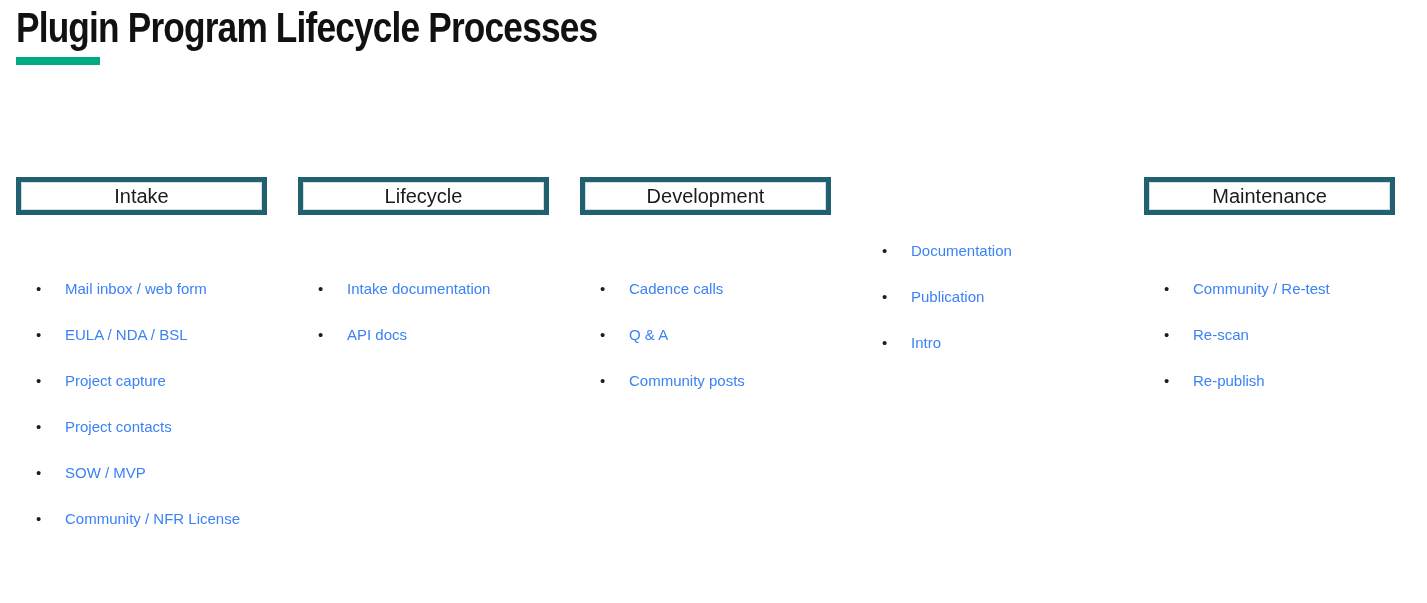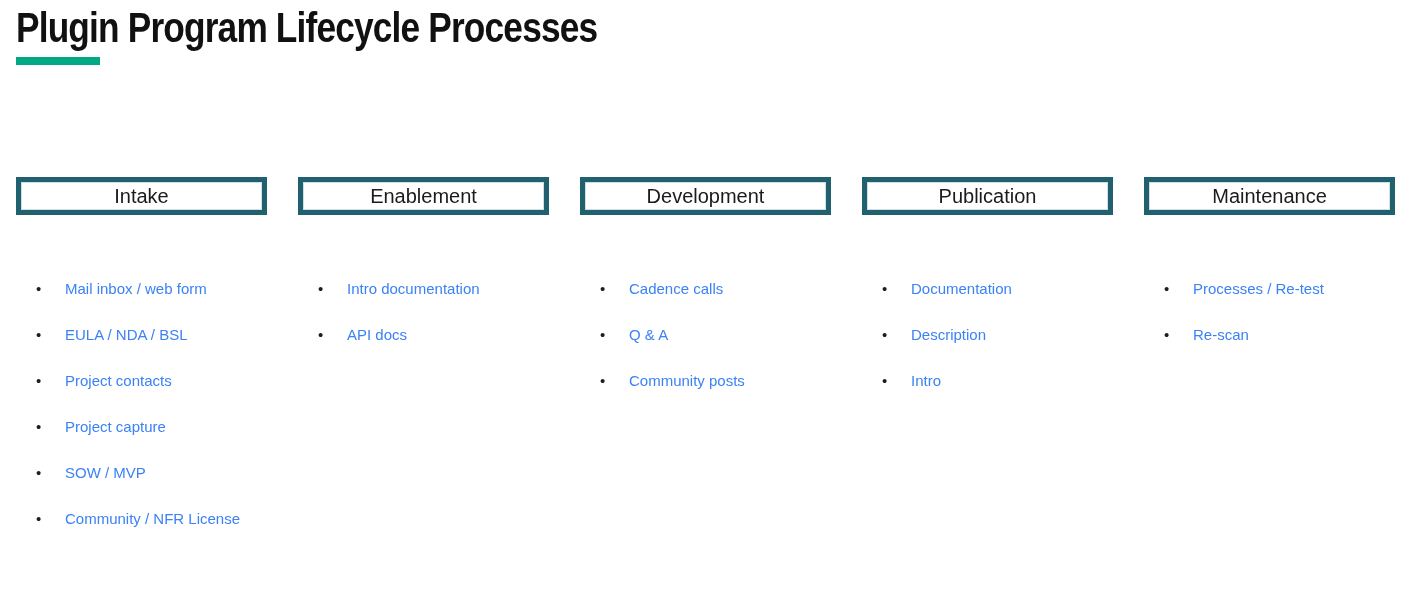--- a/index.html
+++ b/index.html
@@ -98,62 +98,60 @@
   <h1 class="page-title">Plugin Program Lifecycle Processes</h1>
   <div class="accent-bar"></div>
   <div class="columns">
   <div class="column">
     <div class="stage-box">
       <span class="stage-label">Intake</span>
     </div>
     <ul class="stage-list">
           <li><span>Mail inbox / web form</span></li>
           <li><span>EULA / NDA / BSL</span></li>
+          <li><span>Project capture</span></li>
           <li><span>Project contacts</span></li>
-          <li><span>Project capture</span></li>
           <li><span>SOW / MVP</span></li>
           <li><span>Community / NFR License</span></li>
         </ul>
   </div>
 
   <div class="column">
     <div class="stage-box">
-      <span class="stage-label">Enablement</span>
+      <span class="stage-label">Lifecycle</span>
     </div>
     <ul class="stage-list">
-          <li><span>Intro documentation</span></li>
+          <li><span>Intake documentation</span></li>
           <li><span>API docs</span></li>
         </ul>
   </div>
 
   <div class="column">
     <div class="stage-box">
       <span class="stage-label">Development</span>
     </div>
     <ul class="stage-list">
           <li><span>Cadence calls</span></li>
           <li><span>Q &amp; A</span></li>
           <li><span>Community posts</span></li>
         </ul>
   </div>
 
   <div class="column">
-    <div class="stage-box">
-      <span class="stage-label">Publication</span>
-    </div>
     <ul class="stage-list">
           <li><span>Documentation</span></li>
-          <li><span>Description</span></li>
+          <li><span>Publication</span></li>
           <li><span>Intro</span></li>
         </ul>
   </div>
 
   <div class="column">
     <div class="stage-box">
       <span class="stage-label">Maintenance</span>
     </div>
     <ul class="stage-list">
-          <li><span>Processes / Re-test</span></li>
+          <li><span>Community / Re-test</span></li>
           <li><span>Re-scan</span></li>
+          <li><span>Re-publish</span></li>
         </ul>
   </div>
 </div>
 </div>
 
 </body></html>

